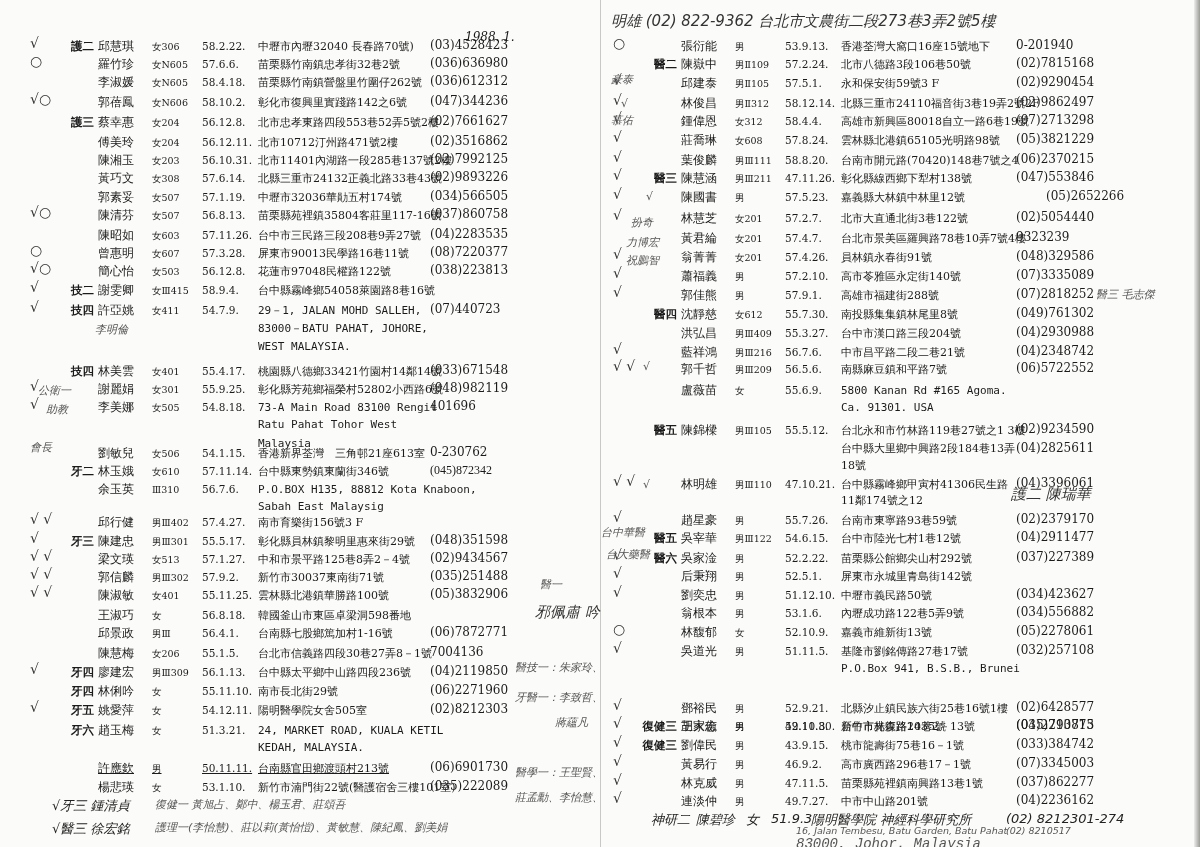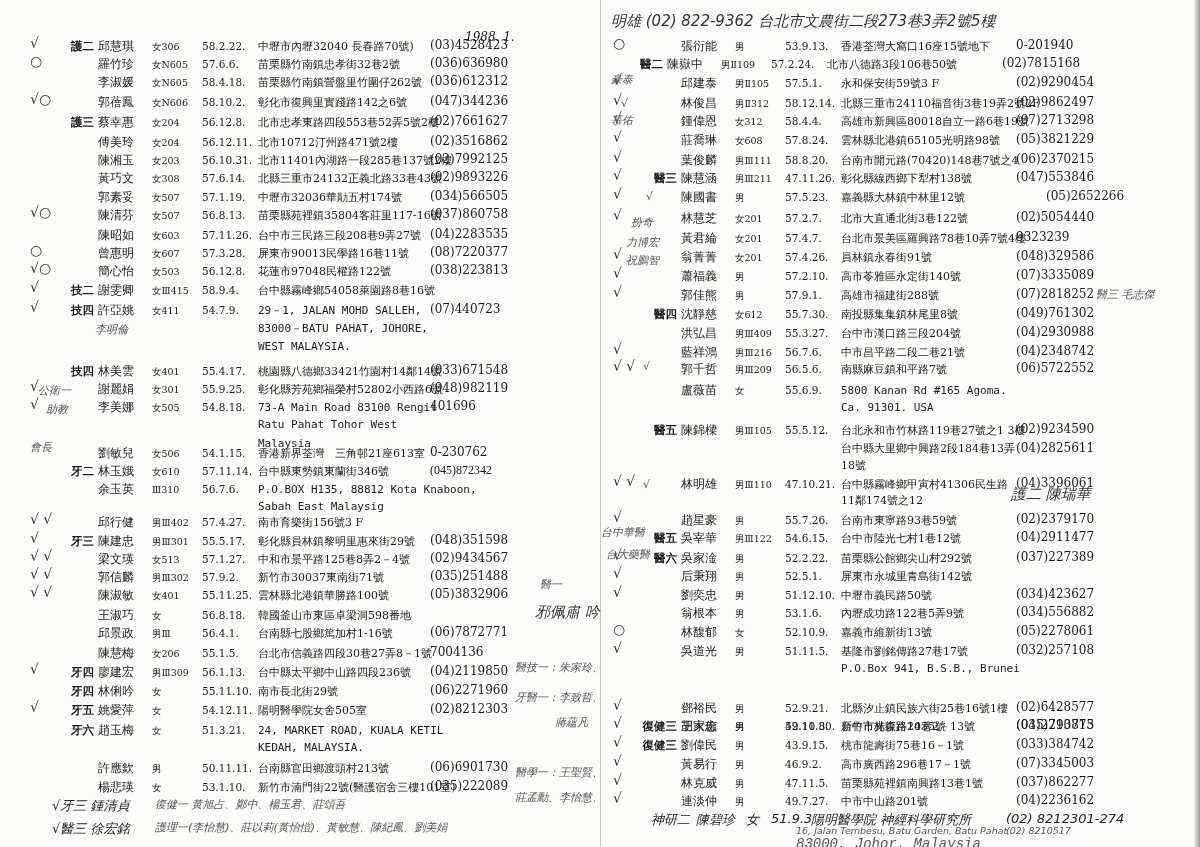--- a/index.html
+++ b/index.html
@@ -327,21 +327,21 @@
       <div class="row latin" style="left: 58px; top: 722px;">
         <span class="mark" style="left: -28px; top: -3px;"></span>
         <span class="dept">牙六</span>
         <span class="name">趙玉梅</span>
         <span class="code">女</span>
         <span class="date">51.3.21.</span>
         <span class="addr">24, MARKET ROAD, KUALA KETIL</span>
         <span class="phone" style="left: 372px;"></span>
       </div>
       <div class="cont" style="left: 258px; top: 741px;">KEDAH, MALAYSIA.</div>
-      <div class="row" style="left: 58px; top: 760px;">
+      <div class="row" style="left: 58px; top: 760px; text-decoration: underline;">
         <span class="mark" style="left: -28px; top: -3px;"></span>
         <span class="dept"></span>
         <span class="name">許應欽</span>
         <span class="code">男</span>
         <span class="date">50.11.11.</span>
         <span class="addr">台南縣官田鄉渡頭村213號</span>
         <span class="phone" style="left: 372px;">(06)6901730</span>
       </div>
       <div class="row" style="left: 58px; top: 779px;">
         <span class="mark" style="left: -28px; top: -3px;"></span>
@@ -377,21 +377,21 @@
   <div id="right-entries">
       <div class="row" style="left: 40px; top: 38px;">
         <span class="mark" style="left: -28px; top: -3px;">○</span>
         <span class="dept"></span>
         <span class="name">張衍能</span>
         <span class="code">男</span>
         <span class="date">53.9.13.</span>
         <span class="addr">香港荃灣大窩口16座15號地下</span>
         <span class="phone" style="left: 375px;">0-201940</span>
       </div>
-      <div class="row" style="left: 26px; top: 56px;">
+      <div class="row" style="left: 40px; top: 56px;">
         <span class="mark" style="left: -28px; top: -3px;"></span>
         <span class="dept">醫二</span>
         <span class="name">陳嶽中</span>
         <span class="code">男Ⅱ109</span>
         <span class="date">57.2.24.</span>
         <span class="addr">北市八德路3段106巷50號</span>
         <span class="phone" style="left: 375px;">(02)7815168</span>
       </div>
       <div class="row" style="left: 40px; top: 75px;">
         <span class="mark" style="left: -28px; top: -3px;">√</span>

